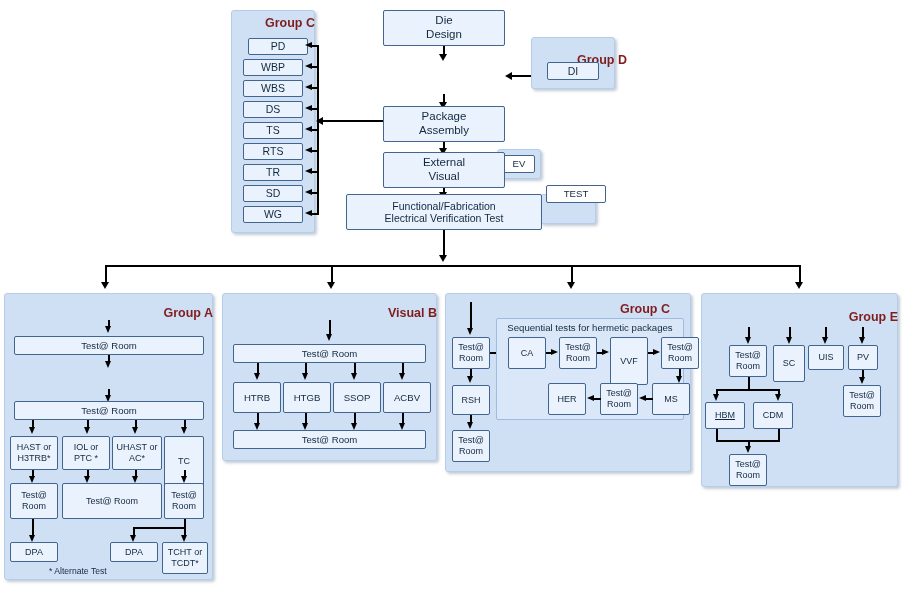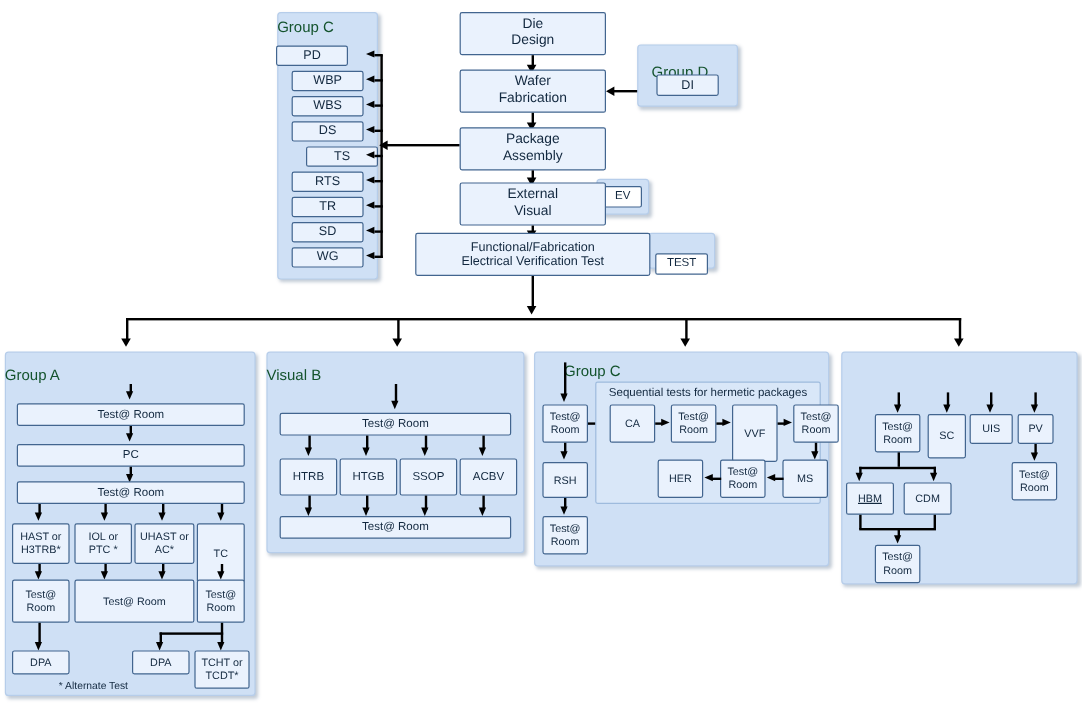--- a/index.html
+++ b/index.html
@@ -15,24 +15,24 @@
   
   .panel {
     position: absolute;
     background: #cfe0f5;
     border: 1px solid #b6cdea;
     border-radius: 3px;
     box-shadow: 2px 2px 3px rgba(120,140,165,0.45);
   }
   .panel-title {
     position: absolute;
-    font-weight: normal;
+    font-weight: bold;
     font-size: 12.5px;
-    color: #14532d;
-    text-align: left;
+    color: #7f1d1d;
+    text-align: right;
     white-space: nowrap;
   }
 
   
   .box {
     position: absolute;
     background: #eaf2fd;
     border: 1.6px solid #42658f;
     border-radius: 2px;
     display: flex;
@@ -95,33 +95,33 @@
   }
 </style>
 </head>
 <body>
 
 <div id="stage">
 
   <div class="panel" style="left:231px; top:10px; width:84px; height:223px;"></div>
   <div class="panel-title" style="left:231px; top:16px; width:84px;">Group C</div>
 
-  <div class="box" style="left:230px; top:38px;  width:60px; height:17px;">
+  <div class="box" style="left:248px; top:38px;  width:60px; height:17px;">
       <span>PD</span>
     </div>
   <div class="box" style="left:243px; top:59px;  width:60px; height:17px;">
       <span>WBP</span>
     </div>
   <div class="box" style="left:243px; top:80px;  width:60px; height:17px;">
       <span>WBS</span>
     </div>
   <div class="box" style="left:243px; top:101px; width:60px; height:17px;">
       <span>DS</span>
     </div>
-  <div class="box" style="left:243px; top:122px; width:60px; height:17px;margin-left:12px;">
+  <div class="box" style="left:243px; top:122px; width:60px; height:17px;">
       <span>TS</span>
     </div>
   <div class="box" style="left:243px; top:143px; width:60px; height:17px;">
       <span>RTS</span>
     </div>
   <div class="box" style="left:243px; top:164px; width:60px; height:17px;">
       <span>TR</span>
     </div>
   <div class="box" style="left:243px; top:185px; width:60px; height:17px;">
       <span>SD</span>
@@ -154,24 +154,20 @@
   <div class="ln-h" style="left:322px; top:120px; width:61px;"></div>
   <div class="arr-l" style="left:316px; top:117px;"></div>
 
   <div class="box big" style="left:383px; top:10px; width:122px; height:36px; flex-direction:column;">
     <span>Die</span>
     <span>Design</span>
   </div>
   <div class="ln-v" style="left:443px; top:46px; height:10px;"></div>
   <div class="arr-d" style="left:439px; top:54px;"></div>
 
-  <div class="box big" style="left:383px; top:58px; width:122px; height:36px; flex-direction:column;">
-    <span>Wafer</span>
-    <span>Fabrication</span>
-  </div>
   <div class="ln-v" style="left:443px; top:94px; height:10px;"></div>
   <div class="arr-d" style="left:439px; top:102px;"></div>
 
   <div class="ln-h" style="left:511px; top:75px; width:27px;"></div>
   <div class="arr-l" style="left:505px; top:72px;"></div>
   <div class="arr-r" style="left:537px; top:72px;"></div>
 
   <div class="box big" style="left:383px; top:106px; width:122px; height:36px; flex-direction:column;">
     <span>Package</span>
     <span>Assembly</span>
@@ -185,21 +181,21 @@
     </div>
 
   <div class="box big" style="left:383px; top:152px; width:122px; height:36px; flex-direction:column;">
     <span>External</span>
     <span>Visual</span>
   </div>
   <div class="ln-v" style="left:443px; top:188px; height:6px;"></div>
   <div class="arr-d" style="left:439px; top:192px;"></div>
 
   <div class="badge-panel" style="left:540px; top:194px; width:56px; height:30px;"></div>
-  <div class="box white sm" style="left:546px; top:211px; width:44px; height:18px;">
+  <div class="box white sm" style="left:546px; top:185px; width:60px; height:18px;">
       <span>TEST</span>
     </div>
 
   <div class="box" style="left:346px; top:194px; width:196px; height:36px; flex-direction:column;">
     <span>Functional/Fabrication</span>
     <span>Electrical Verification Test</span>
   </div>
 
   <div class="panel" style="left:531px; top:37px; width:84px; height:52px;"></div>
   <div class="panel-title" style="left:531px; top:53px; width:84px;margin-left:12px;">Group D</div>
@@ -225,23 +221,20 @@
 
   <div class="ln-v" style="left:108px; top:320px; height:8px;"></div>
   <div class="arr-d thin" style="left:104.5px; top:326px;"></div>
 
   <div class="box sm" style="left:14px; top:336px; width:190px; height:19px;">
       <span>Test@ Room</span>
     </div>
   <div class="ln-v" style="left:108px; top:355px; height:8px;"></div>
   <div class="arr-d thin" style="left:104.5px; top:361px;"></div>
 
-  <div class="box sm" style="left:14px; top:370px; width:190px; height:19px;">
-      <span>PC</span>
-    </div>
   <div class="ln-v" style="left:108px; top:389px; height:8px;"></div>
   <div class="arr-d thin" style="left:104.5px; top:395px;"></div>
 
   <div class="box sm" style="left:14px; top:401px; width:190px; height:19px;">
       <span>Test@ Room</span>
     </div>
 
   <div class="ln-v" style="left:32px; top:420px; height:9px;"></div>
   <div class="arr-d thin" style="left:28.5px; top:427px;"></div>
   <div class="ln-v" style="left:87px; top:420px; height:9px;"></div>
@@ -423,20 +416,21 @@
     <span>Room</span>
   </div>
   <div class="ln-h" style="left:593px; top:398px; width:8px;"></div>
   <div class="arr-l thin" style="left:587px; top:394.5px;"></div>
 
   <div class="box xsm" style="left:548px; top:383px; width:38px; height:32px;">
     <span>HER</span>
   </div>
 
   <div class="panel" style="left:701px; top:293px; width:197px; height:194px;"></div>
+  <div class="panel-title" style="left:701px; top:310px; width:197px;">Group E</div>
 
   <div class="ln-v" style="left:748px; top:327px; height:12px;"></div>
   <div class="arr-d thin" style="left:744.5px; top:337px;"></div>
   <div class="ln-v" style="left:789px; top:327px; height:12px;"></div>
   <div class="arr-d thin" style="left:785.5px; top:337px;"></div>
   <div class="ln-v" style="left:825px; top:327px; height:12px;"></div>
   <div class="arr-d thin" style="left:821.5px; top:337px;"></div>
   <div class="ln-v" style="left:862px; top:327px; height:12px;"></div>
   <div class="arr-d thin" style="left:858.5px; top:337px;"></div>
 

